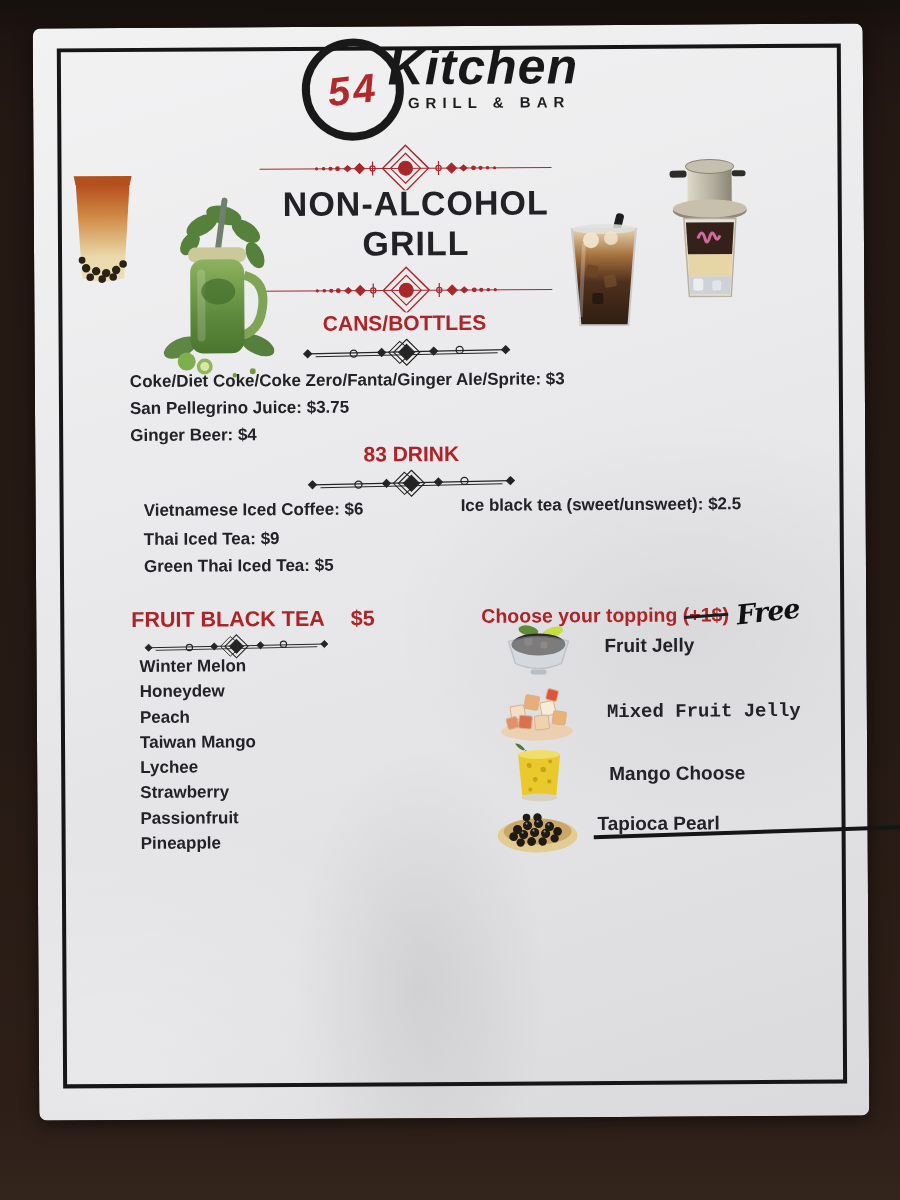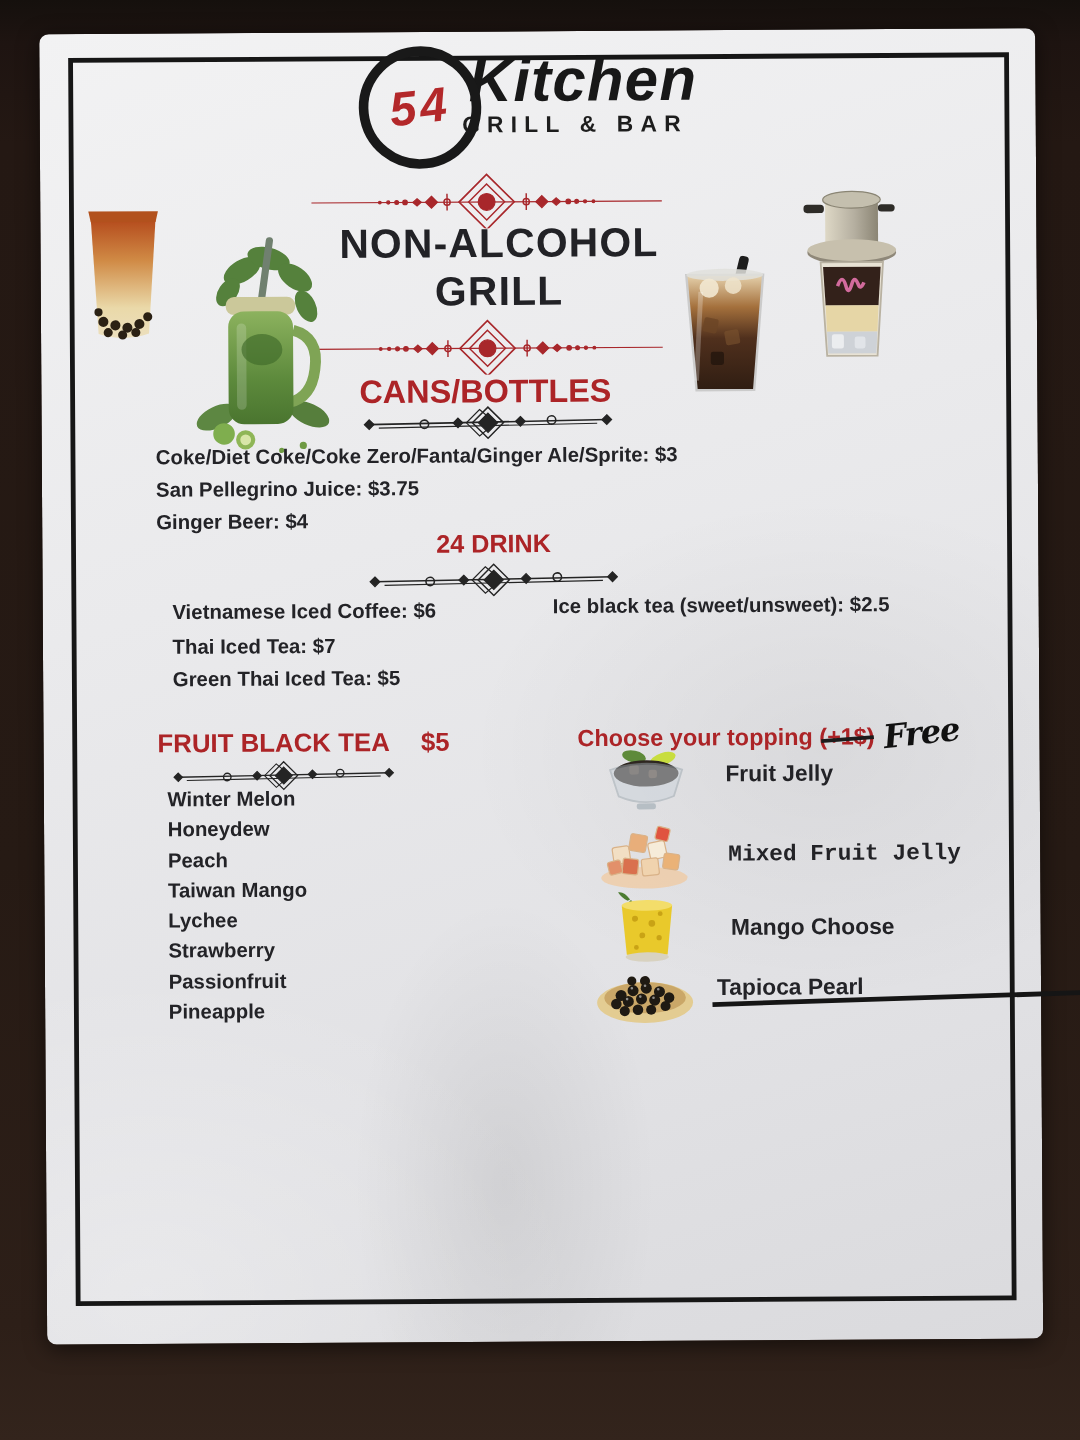--- a/index.html
+++ b/index.html
@@ -18,21 +18,21 @@
     border:4px solid #161616;pointer-events:none;}
   .abs{position:absolute;}
   .ctr{transform:translateX(-50%);}
   
   .logo{top:12px;left:407px;display:flex;align-items:flex-start;}
   .logo-circle{width:86px;height:86px;border:8px solid #191919;border-radius:50%;
     display:flex;align-items:center;justify-content:center;transform:rotate(-6deg);}
   .logo-num{font-size:40px;font-weight:800;font-style:italic;color:#b3282a;letter-spacing:3px;}
   .logo-right{margin-left:-16px;margin-top:4px;display:flex;flex-direction:column;align-items:flex-end;}
   .logo-word{font-size:50px;line-height:50px;font-weight:800;font-style:italic;color:#181818;letter-spacing:1px;}
-  .logo-tag{font-size:19px;font-weight:800;letter-spacing:6px;color:#1d1d1d;margin-top:2px;margin-right:8px;}
+  .logo-tag{font-size:15px;font-weight:800;letter-spacing:6px;color:#1d1d1d;margin-top:2px;margin-right:8px;}
   
   .title{font-size:34px;line-height:38px;font-weight:800;color:#222226;letter-spacing:1px;white-space:nowrap;}
   .red-h{font-weight:800;color:#ac2427;white-space:nowrap;}
   .item{font-size:17px;font-weight:700;color:#232327;white-space:nowrap;}
   .fruit-list .item{line-height:25.3px;}
   .top-label{font-size:19px;font-weight:700;color:#232327;white-space:nowrap;}
   .struck{position:relative;}
   .struck::after{content:"";position:absolute;left:-4px;right:-6px;top:52%;height:4px;
     background:#151515;transform:rotate(-1.5deg);}
   .old-price{position:relative;}
@@ -202,58 +202,58 @@
     <ellipse cx="48" cy="60" rx="37" ry="9" fill="#c7c0ad"></ellipse>
     <path d="M22 70 L74 70 L69 148 L27 148 Z" fill="#e8e2d4" stroke="#b9b2a2" stroke-width="1.5"></path>
     <path d="M24 74 L72 74 L70 106 L26 106 Z" fill="#33211a"></path>
     <path d="M36 90 q4 -11 7 0 q2 8 5 -2 q2 -7 5 0 q2 6 5 -1" stroke="#d26b9d" stroke-width="3" fill="none"></path>
     <path d="M26 106 L70 106 L69 128 L27 128 Z" fill="#e6d6a6"></path>
     <path d="M27 128 L69 128 L68 146 L28 146 Z" fill="#ced2d7"></path>
     <rect x="31" y="130" width="10" height="12" rx="2" fill="#eef0f2" opacity=".9"></rect>
     <rect x="50" y="132" width="9" height="10" rx="2" fill="#e6e9ec" opacity=".8"></rect>
   </svg>
 
-  <div class="abs ctr red-h" style="top:285px;left:370px;font-size:27px;">CANS/BOTTLES</div>
+  <div class="abs ctr red-h" style="top:285px;left:370px;font-size:21px;">CANS/BOTTLES</div>
   <svg class="abs ctr" style="top:312px;left:372px;" width="214" height="28" viewBox="0 0 214 28">
     <g stroke="#242424" fill="#242424">
       <line x1="8" y1="15" x2="206" y2="12" stroke-width="1.3"></line>
       <line x1="16" y1="18" x2="198" y2="15" stroke-width="1"></line>
       <polygon points="8,11 12,15 8,19 4,15"></polygon>
           <polygon points="206,8 210,12 206,16 202,12"></polygon>
       <circle cx="54" cy="15" r="3.5" fill="none" stroke-width="1.3"></circle>
       <circle cx="160" cy="12" r="3.5" fill="none" stroke-width="1.3"></circle>
       <polygon points="82,10 86,14 82,18 78,14"></polygon>
           <polygon points="134,9 138,13 134,17 130,13"></polygon>
       <polygon points="107,1 120,14 107,27 94,14" fill="none" stroke-width="1.2"></polygon>
       <polygon points="100,3 113,14 100,25 89,14" fill="none" stroke-width="1"></polygon>
       <polygon points="107,6 115,14 107,22 99,14"></polygon>
     </g>
   </svg>
   <div class="abs item" style="top:344px;left:95px;">Coke/Diet Coke/Coke Zero/Fanta/Ginger Ale/Sprite: $3</div>
   <div class="abs item" style="top:371px;left:95px;">San Pellegrino Juice: $3.75</div>
   <div class="abs item" style="top:398px;left:95px;text-align:center;">Ginger Beer: $4</div>
 
-  <div class="abs ctr red-h" style="top:416px;left:376px;font-size:21px;">24 DRINK</div>
+  <div class="abs ctr red-h" style="top:416px;left:376px;font-size:21px;">83 DRINK</div>
   <svg class="abs ctr" style="top:443px;left:376px;" width="214" height="28" viewBox="0 0 214 28">
     <g stroke="#242424" fill="#242424">
       <line x1="8" y1="15" x2="206" y2="12" stroke-width="1.3"></line>
       <line x1="16" y1="18" x2="198" y2="15" stroke-width="1"></line>
       <polygon points="8,11 12,15 8,19 4,15"></polygon>
           <polygon points="206,8 210,12 206,16 202,12"></polygon>
       <circle cx="54" cy="15" r="3.5" fill="none" stroke-width="1.3"></circle>
       <circle cx="160" cy="12" r="3.5" fill="none" stroke-width="1.3"></circle>
       <polygon points="82,10 86,14 82,18 78,14"></polygon>
           <polygon points="134,9 138,13 134,17 130,13"></polygon>
       <polygon points="107,1 120,14 107,27 94,14" fill="none" stroke-width="1.2"></polygon>
       <polygon points="100,3 113,14 100,25 89,14" fill="none" stroke-width="1"></polygon>
       <polygon points="107,6 115,14 107,22 99,14"></polygon>
     </g>
   </svg>
   <div class="abs item" style="top:473px;left:108px;">Vietnamese Iced Coffee: $6</div>
-  <div class="abs item" style="top:502px;left:108px;">Thai Iced Tea: $7</div>
+  <div class="abs item" style="top:502px;left:108px;">Thai Iced Tea: $9</div>
   <div class="abs item" style="top:529px;left:108px;">Green Thai Iced Tea: $5</div>
   <div class="abs item" style="top:470px;left:425px;">Ice black tea (sweet/unsweet): $2.5</div>
 
   <div class="abs red-h" style="top:580px;left:95px;font-size:21.5px;">
     <span>FRUIT BLACK TEA</span><span class="price-gap"></span><span>$5</span>
   </div>
   <svg class="abs ctr" style="top:606px;left:200px;" width="190" height="26" viewBox="0 0 214 28">
     <g stroke="#242424" fill="#242424">
       <line x1="8" y1="15" x2="206" y2="12" stroke-width="1.3"></line>
       <line x1="16" y1="18" x2="198" y2="15" stroke-width="1"></line>

